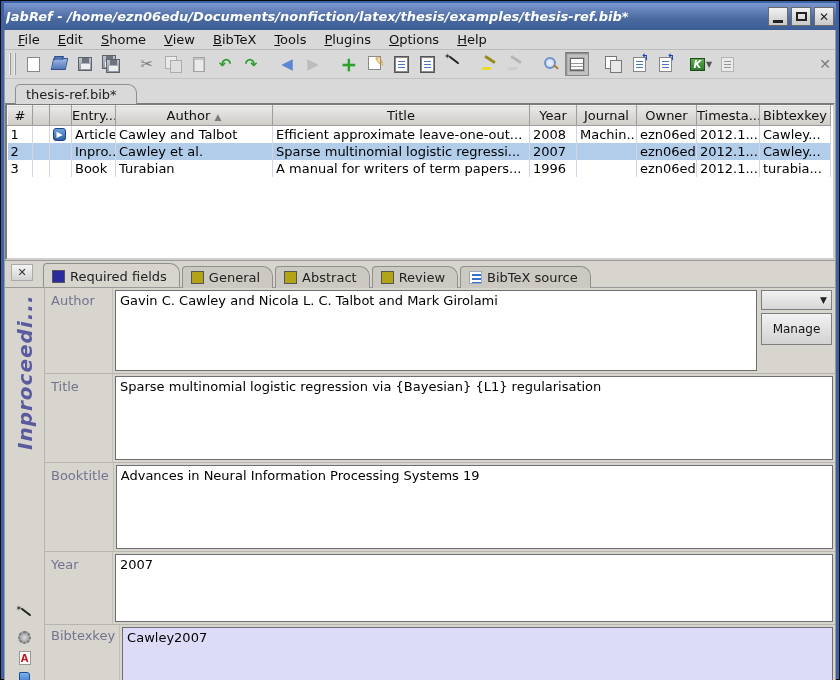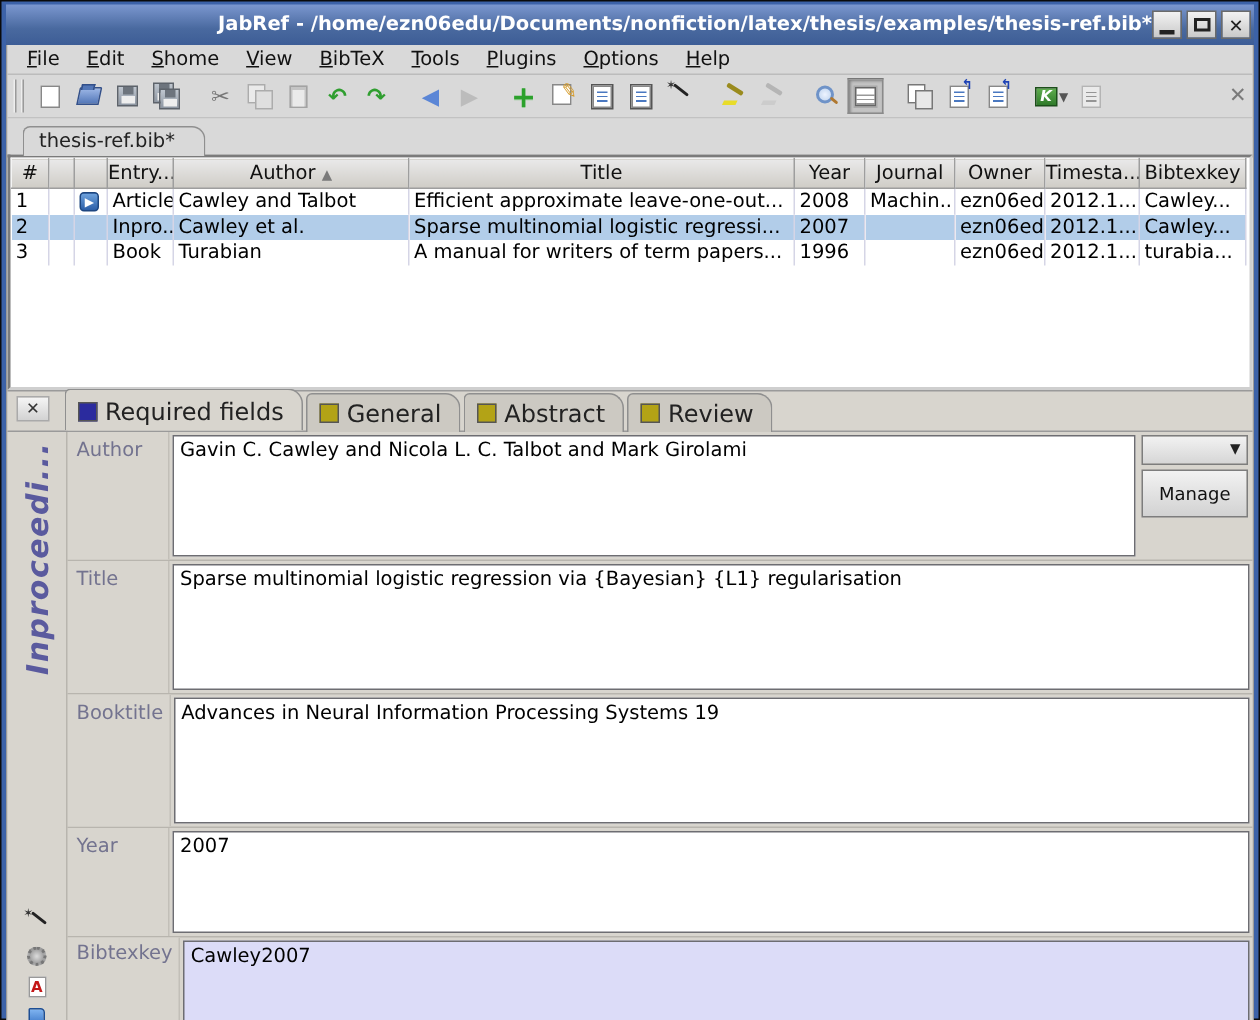--- a/index.html
+++ b/index.html
@@ -1,21 +1,21 @@
 <!DOCTYPE html>
 <html><head>
 <meta charset="utf-8">
 <style>
   * { margin:0; padding:0; box-sizing:border-box; }
   html,body { width:840px; height:680px; font-family:"DejaVu Sans", sans-serif; background:#000; }
   .window { width:840px; height:680px; background:#3c62a8; border:1px solid #0a0a0a; padding:2px 3px 4px 3px; display:flex; flex-direction:column; }
 
   
   .titlebar { height:27px; background:linear-gradient(#7b97cf,#49699f 60%,#3d5d96); display:flex; align-items:center; color:#fff; font-weight:bold; font-size:13px; flex:0 0 27px; padding:0 2px; }
-  .title-text { flex:1; text-align:right; white-space:nowrap; overflow:hidden; }
+  .title-text { flex:1; text-align:left; white-space:nowrap; overflow:hidden;font-style:italic; }
   .winbtns { display:flex; gap:3px; }
   .winbtn { width:20px; height:19px; background:linear-gradient(#f2f2f2,#c9c9c9); border:1px solid #6a6a6a; display:flex; align-items:center; justify-content:center; color:#222; font-size:12px; font-weight:bold; }
   .glyph-min { width:10px; height:3px; background:#222; margin-top:10px; }
   .glyph-max { width:11px; height:9px; border:2px solid #222; }
 
   .chrome { background:#d9d9d9; flex:1; display:flex; flex-direction:column; border:1px solid #9a9a9a; border-top:none; }
 
   
   .menubar { height:20px; display:flex; align-items:center; gap:4px; padding:0 6px; font-size:13px; background:#d9d9d9; border-bottom:1px solid #bcbcbc; flex:0 0 20px; }
   .menu-item { padding:1px 7px; color:#111; cursor:default; }
@@ -84,21 +84,21 @@
   table.entries td { height:17px; padding:0 3px; border-right:1px solid #d5d5e6; overflow:hidden; white-space:nowrap; background:#fff; color:#000; }
   td.lav { background:#e9e9fb; }
   tr.sel td { background:#b2cde9 !important; }
   .sort-asc { color:#7a7a7a; font-size:9px; }
   .rowicon { width:13px; height:13px; background:linear-gradient(#6ea2dd,#2c5fa8); border:1px solid #1d4680; border-radius:3px; color:#fff; font-size:8px; display:flex; align-items:center; justify-content:center; }
 
   
   .editor { flex:1; background:#d8d5ce; border:1px solid #9a9a9a; border-left:none; border-right:none; display:flex; flex-direction:column; }
   .editor-tabs { height:26px; display:flex; align-items:flex-end; padding-left:4px; gap:2px; flex:0 0 26px; }
   .editor-close { width:22px; height:17px; margin:0 8px 6px 2px; background:linear-gradient(#f5f5f5,#d2d2d2); border:1px solid #aaa; display:flex; align-items:center; justify-content:center; font-size:11px; color:#333; }
-  .etab { display:flex; align-items:center; gap:5px; font-size:16px; padding:3px 12px 3px 8px; border:1px solid #8f8f8f; border-bottom:none; border-radius:4px 10px 0 0; background:#ccc9c2; color:#222; position:relative; top:1px; }
+  .etab { display:flex; align-items:center; gap:5px; font-size:13px; padding:3px 12px 3px 8px; border:1px solid #8f8f8f; border-bottom:none; border-radius:4px 10px 0 0; background:#ccc9c2; color:#222; position:relative; top:1px; }
   .etab.active { background:#d8d5ce; font-weight:normal; top:0; padding-top:5px; z-index:2; }
   .sq { width:13px; height:13px; border:1px solid #555; }
   .sq.blue { background:#2b2b9e; } .sq.green { background:#5faa5f; } .sq.olive { background:#b3a316; }
   .srcicon { width:13px; height:13px; background:#fff; border:1px solid #9ab;
      background-image:repeating-linear-gradient(#3a6ecb 0 2px, transparent 2px 4px); background-size:9px 10px; background-position:2px 2px; background-repeat:no-repeat; }
 
   .editor-body { flex:1; display:flex; border-top:1px solid #9a9a9a; }
   .typestrip { flex:0 0 40px; display:flex; flex-direction:column; align-items:center; border-right:1px solid #b8b5ae; position:relative; }
   .typelabel { writing-mode:vertical-rl; transform:rotate(180deg); font-size:20px; font-weight:bold; font-style:italic; color:#5a5a9e; letter-spacing:1px; margin-top:6px; height:300px; text-align:right; }
   .stripicons { display:flex; flex-direction:column; align-items:center; gap:7px; margin-top:14px; }
@@ -347,20 +347,24 @@
             <span>General</span>
           </div>
         <div class="etab">
             <span class="sq olive"></span>
             <span>Abstract</span>
           </div>
         <div class="etab">
             <span class="sq olive"></span>
             <span>Review</span>
           </div>
+        <div class="etab">
+            <span class="srcicon"></span>
+            <span>BibTeX source</span>
+          </div>
       </div>
 
       <div class="editor-body">
 
         <div class="typestrip">
           <div class="typelabel">Inproceedi...</div>
           <div class="stripicons">
             <div class="wand"></div>
             <div class="gear"></div>
             <div class="pdficon">A</div>

